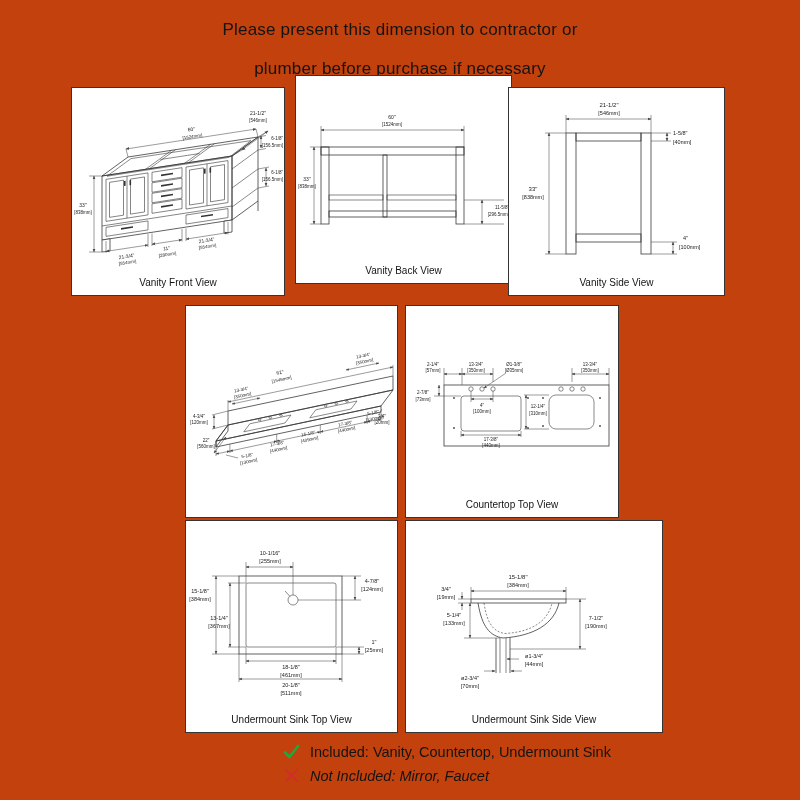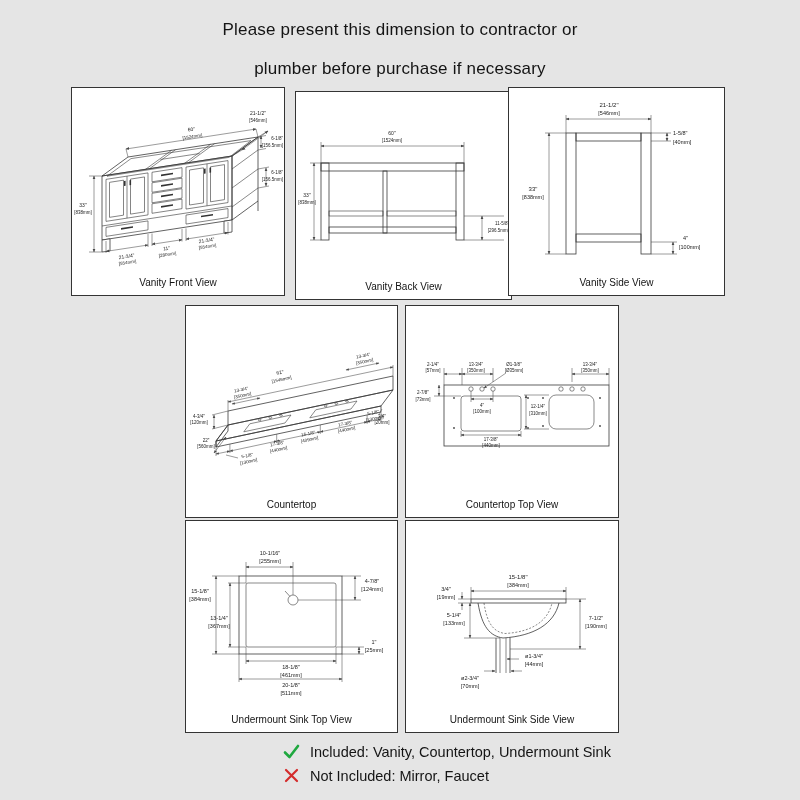--- a/index.html
+++ b/index.html
@@ -1,33 +1,33 @@
 <!DOCTYPE html>
 <html><head>
 <meta charset="utf-8">
 <style>
   html,body{margin:0;padding:0;background:#fff;}
-  .page{position:relative;width:800px;height:800px;background:#e5e5e5;font-family:"Liberation Sans",sans-serif;color:#111;overflow:hidden;}
+  .page{position:relative;width:800px;height:800px;background:#c2410c;font-family:"Liberation Sans",sans-serif;color:#111;overflow:hidden;}
   .hdr{position:absolute;left:0;width:800px;text-align:center;font-size:17px;color:#141414;letter-spacing:.2px;}
   .hdr1{top:20px;} .hdr2{top:59px;}
   .panel{position:absolute;border:1px solid #343434;background:#fff;}
   .caption{position:absolute;left:0;bottom:7px;width:100%;text-align:center;font-size:10px;color:#141414;}
   .draw{position:absolute;left:0;top:0;}
   .draw text{font-family:"Liberation Sans",sans-serif;fill:#1b1b1b;font-size:5.5px;text-anchor:middle;}
   .draw text.f5{font-size:5px;} .draw text.f45{font-size:4.5px;} .draw text.f6{font-size:6px;}
   .draw text.st{text-anchor:start;} .draw text.en{text-anchor:end;}
   .ln{fill:none;stroke:#3a3a3a;stroke-width:0.8;}
   .lw{fill:#fff;stroke:#3a3a3a;stroke-width:0.8;}
   .tn{fill:none;stroke:#3a3a3a;stroke-width:0.6;}
   .dsh{fill:none;stroke:#3a3a3a;stroke-width:0.6;stroke-dasharray:2,1.6;}
   .dl{fill:none;stroke:#4a4a4a;stroke-width:0.55;}
   .hd{fill:#333;stroke:none;}
   .dot{fill:#444;stroke:none;}
   .foot{position:absolute;left:283px;display:flex;align-items:flex-end;gap:10px;font-size:14.5px;color:#141414;}
-  .foot1{top:743px;} .foot2{top:767px;}
+  .foot1{top:743px;} .foot2{top:767px;font-style:italic;}
   .ficon{width:17px;height:17px;flex:0 0 17px;}
 </style>
 </head>
 <body>
 
 <div class="page">
 
   <div class="hdr hdr1">Please present this dimension to contractor or</div>
   <div class="hdr hdr2">plumber before purchase if necessary</div>
 
@@ -135,21 +135,21 @@
         <text class="f45" x="95" y="168">[280mm]</text>
       </g>
       <g transform="rotate(-8.75 135 155)">
         <text class="f5" x="135" y="154">21-3/4"</text>
         <text class="f45" x="135" y="160">[554mm]</text>
       </g>
     </svg>
     <div class="caption">Vanity Front View</div>
   </div>
 
-  <div class="panel" style="left:295px;top:91px;width:215px;height:207px;">
+  <div class="panel" style="left:295px;top:75px;width:215px;height:207px;">
     <svg class="draw" width="215" height="207" viewBox="0 0 215 207">
       <defs>
           <marker id="ab" viewBox="0 0 8 8" refX="7" refY="4" markerWidth="7" markerHeight="7" orient="auto-start-reverse">
             <path d="M0,1 L8,4 L0,7 z" fill="#4a4a4a"></path>
           </marker>
         </defs>
       <rect class="ln" x="25" y="71" width="143" height="8"></rect>
       <rect class="ln" x="25" y="71" width="8" height="77"></rect>
       <rect class="ln" x="160" y="71" width="8" height="77"></rect>
       <rect class="ln" x="33" y="135" width="127" height="6"></rect>
@@ -297,21 +297,20 @@
       </g>
       <g transform="rotate(-12 160 121)">
         <text class="f45" x="160" y="119">17-3/8"</text>
         <text class="f45" x="160" y="125">[440mm]</text>
       </g>
       <g transform="rotate(-12 188 110)">
         <text class="f45" x="188" y="108">5-1/8"</text>
         <text class="f45" x="188" y="114">[130mm]</text>
       </g>
     </svg>
-    <div class="caption">Countertop</div>
   </div>
 
   <div class="panel" style="left:185px;top:520px;width:211px;height:211px;">
     <svg class="draw" width="211" height="211" viewBox="0 0 211 211">
       <defs>
           <marker id="au" viewBox="0 0 8 8" refX="7" refY="4" markerWidth="6" markerHeight="6" orient="auto-start-reverse">
             <path d="M0,1 L8,4 L0,7 z" fill="#4a4a4a"></path>
           </marker>
         </defs>
       <rect class="ln" x="53" y="55" width="103" height="78"></rect>
@@ -428,21 +427,21 @@
 
       <line class="dl" x1="55" y1="125" x2="55" y2="131"></line>
       <line class="dl" x1="115" y1="125" x2="115" y2="131"></line>
       <line class="dl" x1="55" y1="129" x2="115" y2="129" marker-start="url(#at)" marker-end="url(#at)"></line>
       <text class="f45" x="85" y="135">17-3/8"</text>
       <text class="f45" x="85" y="141">[440mm]</text>
     </svg>
     <div class="caption">Countertop Top View</div>
   </div>
 
-  <div class="panel" style="left:405px;top:520px;width:212px;height:211px;">
+  <div class="panel" style="left:405px;top:520px;width:212px;height:211px;padding-left:44px;">
     <svg class="draw" width="212" height="211" viewBox="0 0 212 211">
       <defs>
           <marker id="av" viewBox="0 0 8 8" refX="7" refY="4" markerWidth="6" markerHeight="6" orient="auto-start-reverse">
             <path d="M0,1 L8,4 L0,7 z" fill="#4a4a4a"></path>
           </marker>
         </defs>
       <rect class="ln" x="65" y="78" width="95" height="4"></rect>
       <path class="ln" d="M72,82 C76,106 84,115 97,117 C128,115 148,103 153,82"></path>
       <path class="dsh" d="M78,82 C81,103 88,111 99,112.5 C126,111 142,100 146,82"></path>
       <line class="ln" x1="90" y1="117" x2="90" y2="152"></line>

